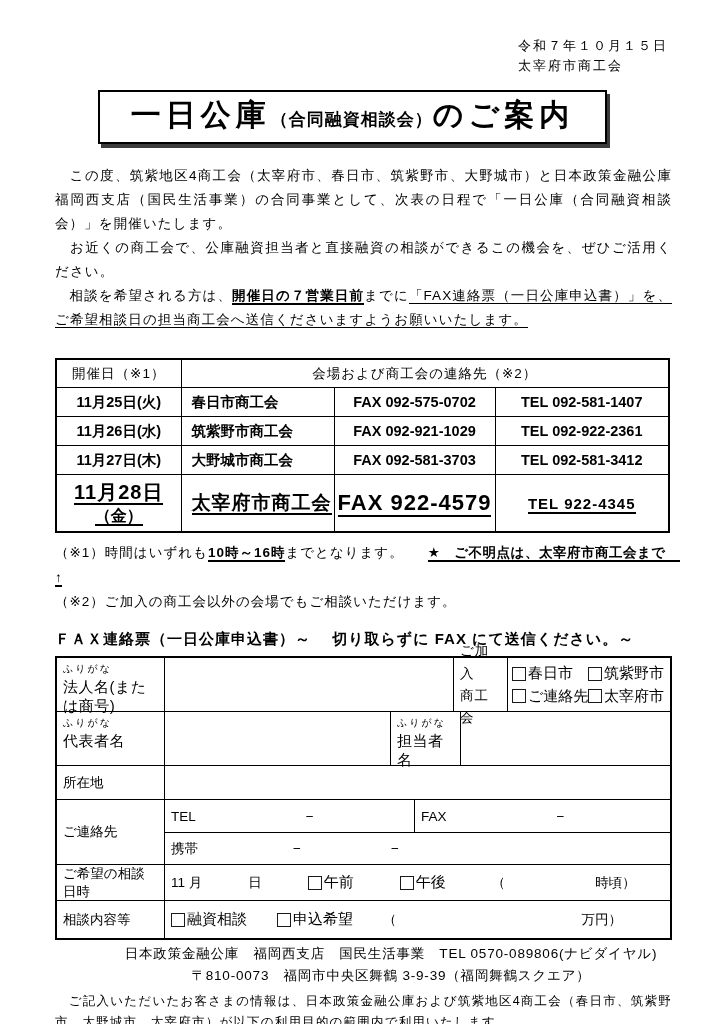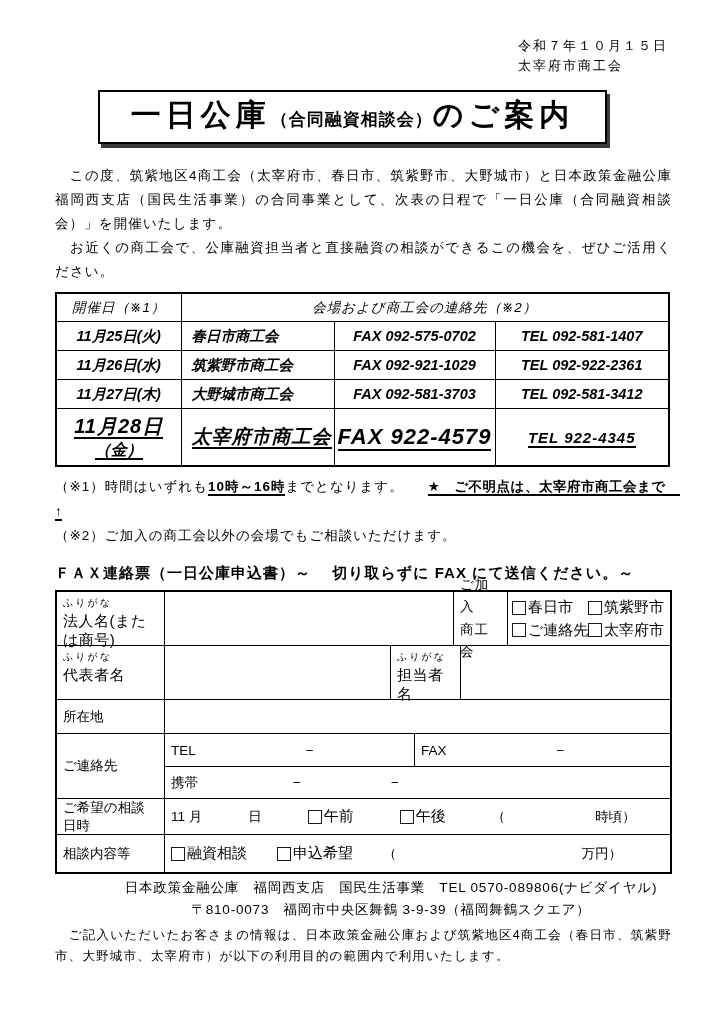--- a/index.html
+++ b/index.html
@@ -19,21 +19,21 @@
     background:#fff;
   }
   .title-box .t-main{font-size:30px;font-weight:bold;letter-spacing:5px;}
   .title-box .t-paren{font-size:17px;font-weight:bold;letter-spacing:1px;}
   
   .intro{margin-top:20px;font-size:13.5px;line-height:1.78;letter-spacing:1.1px;text-align:justify;}
   .intro p{margin:0;}
   .bold-u{font-weight:bold;border-bottom:2px solid #000;padding-bottom:0px;}
   .plain-u{border-bottom:1.5px solid #000;}
   
-  table.schedule{border-collapse:collapse;width:499px;margin-top:8px;table-layout:fixed;font-style:italic;}
+  table.schedule{border-collapse:collapse;width:499px;margin-top:26px;table-layout:fixed;}
   table.schedule td,table.schedule th{border:1px solid #000;padding:0;}
   table.schedule{border:2px solid #000;}
   table.schedule th{font-weight:normal;font-size:13.5px;height:27px;letter-spacing:1px;}
   table.schedule td{font-weight:bold;font-size:14.5px;height:28px;text-align:center;}
   table.schedule td.name{text-align:left;padding-left:10px;}
   tr.hl td{height:56px;}
   .hl-date1{font-size:20px;font-weight:bold;border-bottom:2px solid #000;letter-spacing:1px;}
   .hl-date2{font-size:16px;font-weight:bold;border-bottom:2px solid #000;}
   .hl-name{font-size:19px;font-weight:bold;border-bottom:2px solid #000;letter-spacing:1px;}
   .hl-fax{font-size:22px;font-weight:bold;border-bottom:2px solid #000;letter-spacing:1px;}
@@ -93,20 +93,21 @@
     </div>
   </div>
 
   <div class="title-box">
     <span class="t-main">一日公庫</span><span class="t-paren">（合同融資相談会）</span><span class="t-main">のご案内</span>
   </div>
 
   <div class="intro">
     <p>　この度、筑紫地区4商工会（太宰府市、春日市、筑紫野市、大野城市）と日本政策金融公庫福岡西支店（国民生活事業）の合同事業として、次表の日程で「一日公庫（合同融資相談会）」を開催いたします。</p>
     <p>　お近くの商工会で、公庫融資担当者と直接融資の相談ができるこの機会を、ぜひご活用ください。</p>
+    <p><span>　相談を希望される方は、</span><span class="bold-u">開催日の７営業日前</span><span>までに</span><span class="plain-u">「FAX連絡票（一日公庫申込書）」を、ご希望相談日の担当商工会へ送信くださいますようお願いいたします。</span></p>
   </div>
 
   <table class="schedule">
     <colgroup>
         <col style="width:125px">
         <col style="width:153px">
         <col style="width:161px">
         <col style="width:174px">
       </colgroup>
     <tbody>

